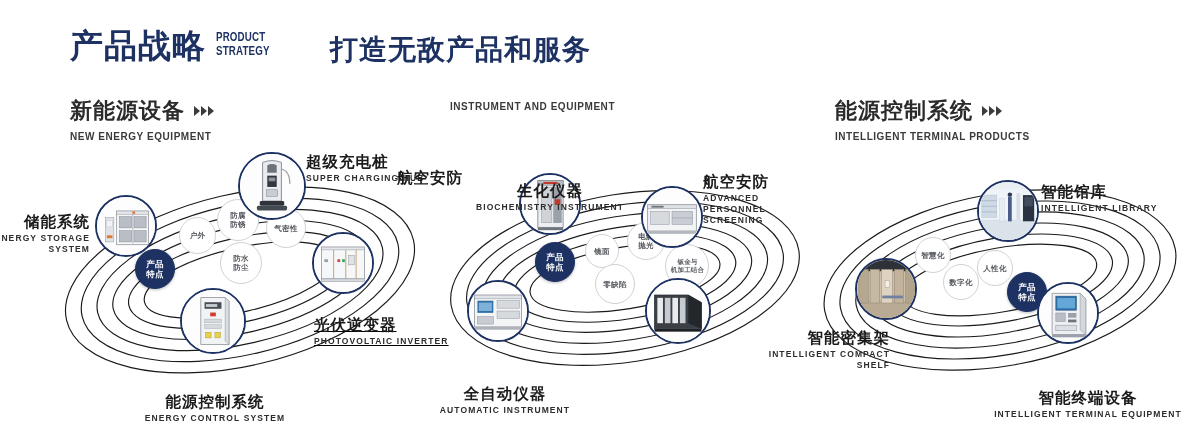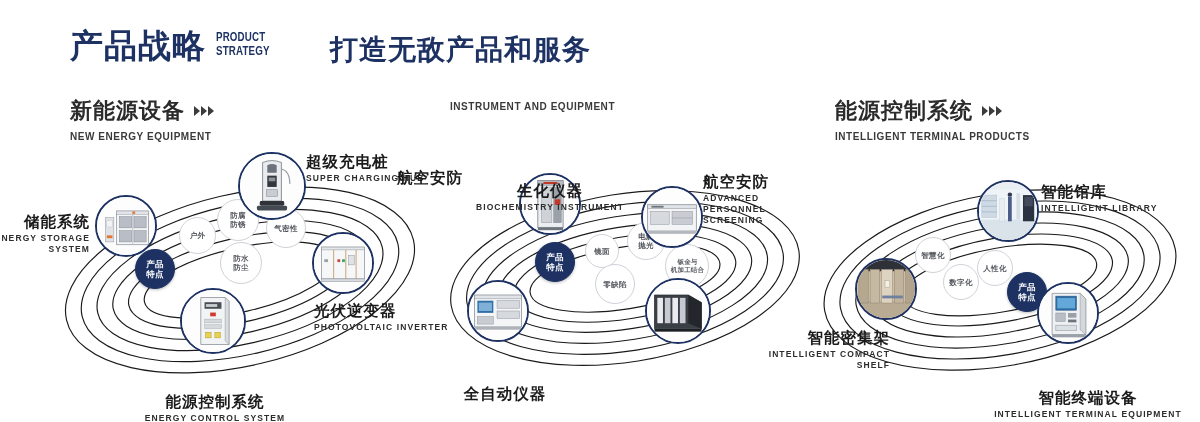--- a/index.html
+++ b/index.html
@@ -206,21 +206,21 @@
         <line x1="21" y1="17" x2="21" y2="48" stroke="#c8a06a" stroke-width="1"></line>
         <line x1="34" y1="17" x2="34" y2="48" stroke="#c8a06a" stroke-width="1"></line>
         <line x1="45" y1="17" x2="45" y2="48" stroke="#c8a06a" stroke-width="1"></line>
         <rect x="11" y="27" width="4" height="3" fill="#9aa0a8"></rect>
         <rect x="25" y="27" width="3" height="3" fill="#c44"></rect>
         <rect x="30" y="27" width="3" height="3" fill="#3a6"></rect>
         <rect x="37" y="23" width="6" height="10" fill="#dfe2e6" stroke="#8b9199" stroke-width=".5"></rect>
         <rect x="8" y="48" width="46" height="3" fill="#d7dade" stroke="#8b9199" stroke-width=".5"></rect>
       </svg>
     </div>
-    <div class="cap" style="left:274px;top:141px;width:160px;">
+    <div class="cap" style="left:274px;top:155px;width:160px;text-decoration:underline;">
       <div class="cn">光伏逆变器</div>
       <div class="en">PHOTOVOLTAIC INVERTER</div>
     </div>
 
     <div class="node" style="left:140px;top:128px;width:66px;height:66px;">
       <svg class="art" viewBox="0 0 66 66">
         <rect x="0" y="0" width="66" height="66" fill="#fdfdfd"></rect>
         <polygon points="20,8 46,8 50,12 50,58 20,58" fill="#f2f3f5" stroke="#868c94" stroke-width=".8"></polygon>
         <polygon points="46,8 50,12 50,58 46,54" fill="#d9dce0" stroke="#868c94" stroke-width=".5"></polygon>
         <rect x="24" y="13" width="18" height="7" fill="#4a4f56"></rect>
@@ -325,20 +325,21 @@
         <rect x="9" y="20" width="17" height="13" fill="#2f6fa8"></rect>
         <rect x="10.5" y="22" width="14" height="9" fill="#7fb0d8"></rect>
         <rect x="30" y="20" width="24" height="8" fill="#d6d9de" stroke="#8b9199" stroke-width=".5"></rect>
         <rect x="30" y="31" width="24" height="8" fill="#d6d9de" stroke="#8b9199" stroke-width=".5"></rect>
         <rect x="9" y="37" width="17" height="8" fill="#c9cdd3" stroke="#8b9199" stroke-width=".5"></rect>
         <rect x="6" y="48" width="50" height="3" fill="#aeb3ba"></rect>
       </svg>
     </div>
     <div class="cap c" style="left:-15px;top:188px;width:190px;">
       <div class="cn">全自动仪器</div>
+      <div class="en">AUTOMATIC INSTRUMENT</div>
     </div>
 
     <div class="node" style="left:220px;top:118px;width:66px;height:66px;">
       <svg class="art" viewBox="0 0 66 66">
         <rect x="0" y="0" width="66" height="66" fill="#fdfdfd"></rect>
         <polygon points="8,16 44,16 58,24 58,52 8,52" fill="#3a3f46" stroke="#2a2e34" stroke-width=".8"></polygon>
         <polygon points="44,16 58,24 58,52 44,46" fill="#23262b"></polygon>
         <rect x="11" y="19" width="6" height="27" fill="#e9ebee"></rect>
         <rect x="19" y="19" width="6" height="27" fill="#c7cbd1"></rect>
         <rect x="27" y="19" width="6" height="27" fill="#e9ebee"></rect>

